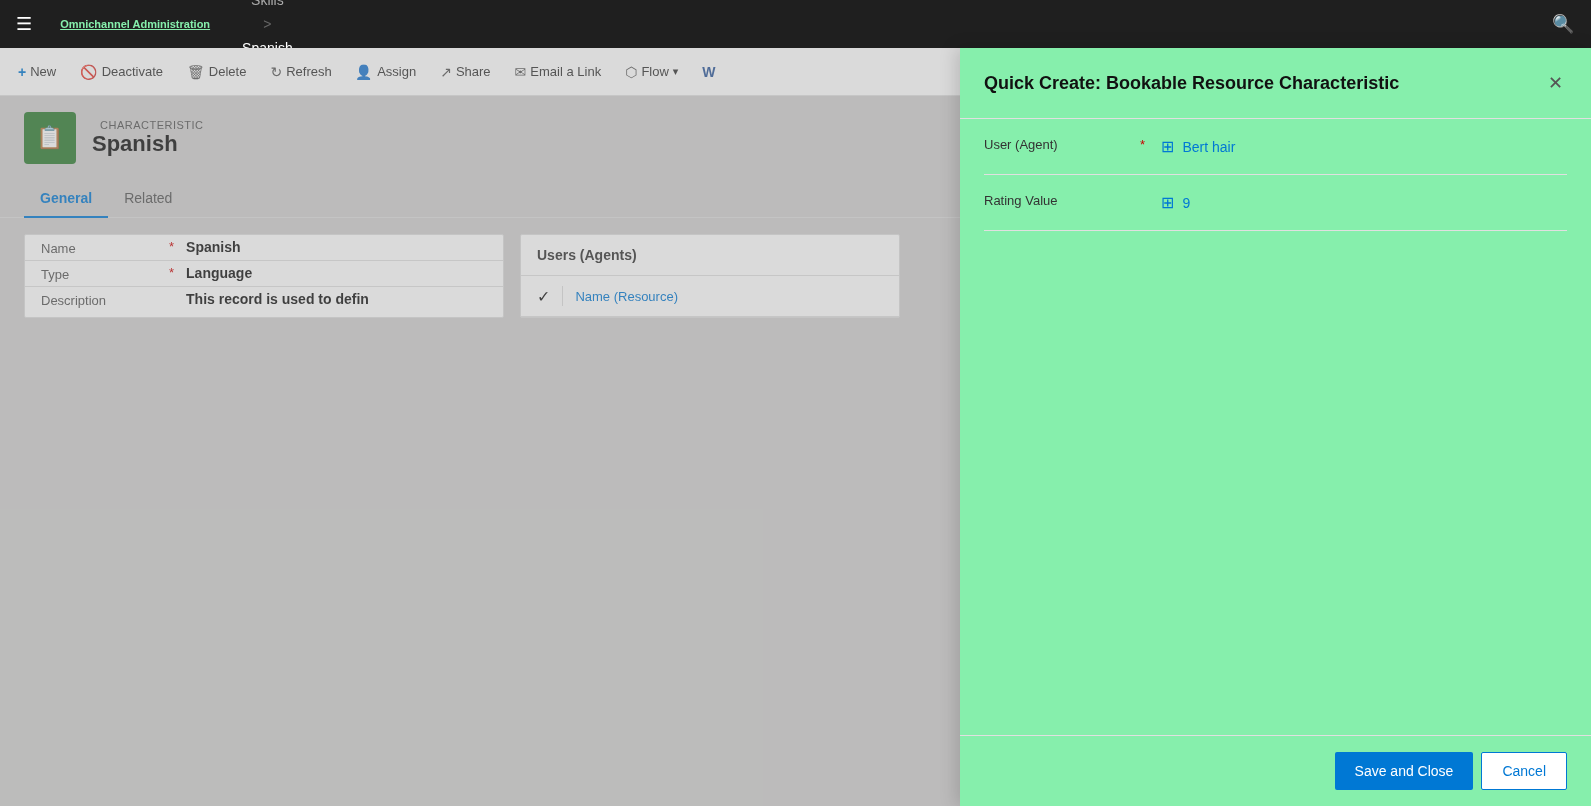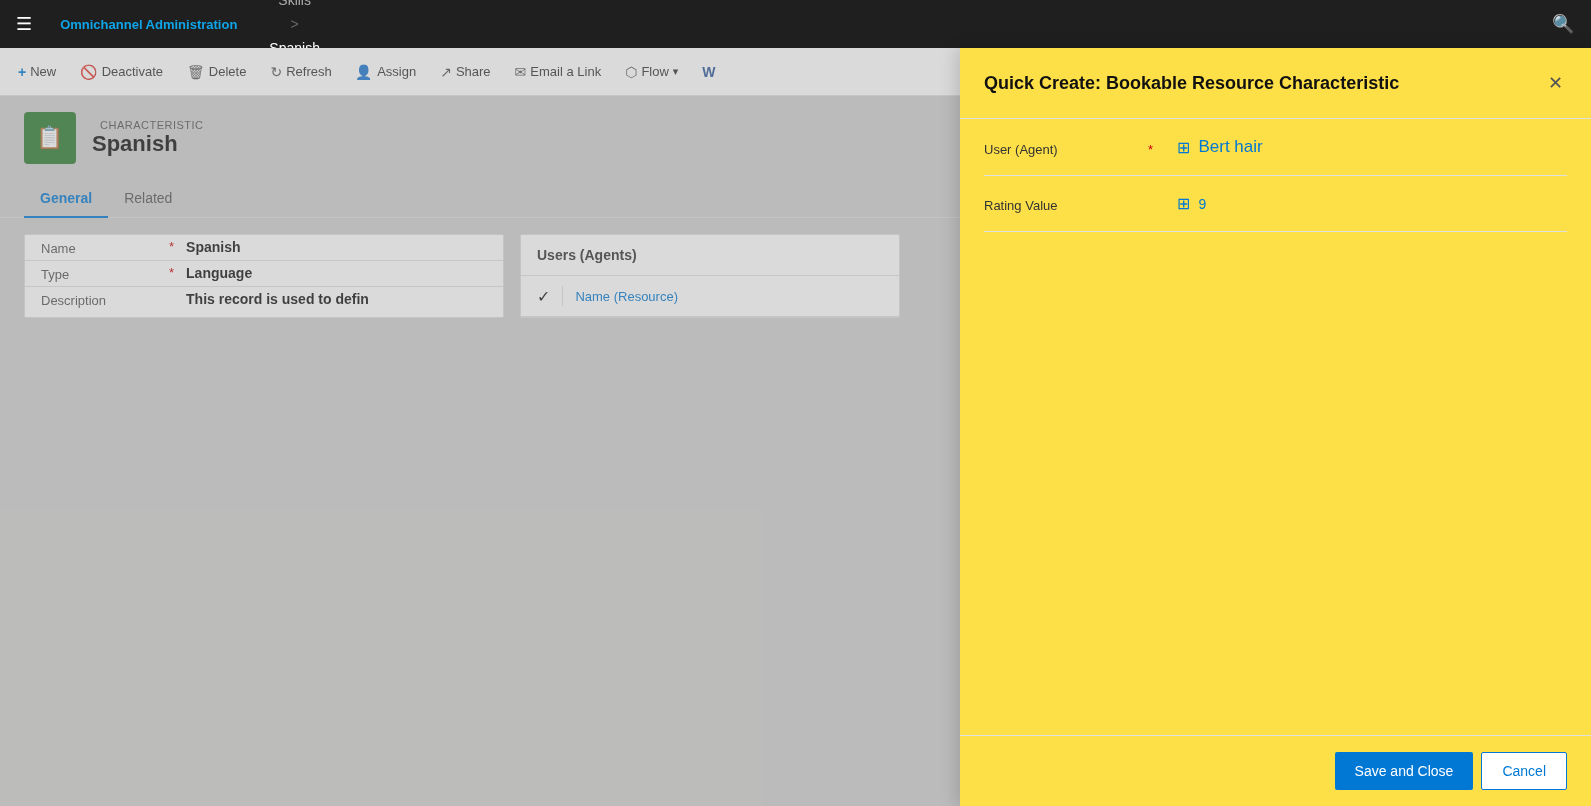--- a/index.html
+++ b/index.html
@@ -15,26 +15,27 @@
       flex-shrink: 0;
     }
     .nav-hamburger {
       color: white;
       font-size: 18px;
       margin-right: 12px;
       cursor: pointer;
       padding: 4px 8px;
     }
     .nav-app-name {
-      color: #0ea5e9;
-      font-size: 13px;
+      color: #86efac;
+      font-size: 11px;
       font-weight: 600;
       margin-right: 24px;
       background: #1f1f1f;
       padding: 0 8px;
+      text-decoration: underline;
     }
     .nav-breadcrumb {
       color: #ccc;
       font-size: 14px;
       display: flex;
       align-items: center;
       gap: 8px;
       flex-direction: column;
     }
     .nav-search {
@@ -206,21 +207,21 @@
     .col-sep { width: 1px; height: 20px; background: #ddd; }
     .col-link { color: #0078d4; font-size: 13px; cursor: pointer; }
 
     
     .quick-create-panel {
       position: absolute;
       right: 0;
       top: 0;
       width: 631px;
       height: 100%;
-      background: #fde047;
+      background: #86efac;
       box-shadow: -4px 0 16px rgba(0,0,0,0.15);
       display: flex;
       flex-direction: column;
     }
 
     .qc-header {
       padding: 20px 24px;
       display: flex;
       align-items: center;
       justify-content: space-between;
@@ -241,24 +242,24 @@
     }
 
     .qc-body {
       flex: 1;
       padding: 0 24px;
       overflow-y: auto;
     }
 
     .qc-field-row {
       display: flex;
-      align-items: flex-end;
+      align-items: flex-start;
       padding: 18px 0;
       border-bottom: 1px solid #e0e0e0;
-      gap: 20px;
+      gap: 12px;
     }
     .qc-field-label {
       width: 140px;
       font-size: 13px;
       color: #333;
       flex-shrink: 0;
     }
     .qc-required {
       color: #cc0000;
       font-size: 13px;
@@ -269,21 +270,21 @@
       align-items: center;
       gap: 8px;
       flex: 1;
     }
     .qc-lookup-icon {
       font-size: 16px;
       color: #0078d4;
     }
     .qc-link-text {
       color: #0078d4;
-      font-size: 17px;
+      font-size: 14px;
       font-weight: 500;
       cursor: pointer;
     }
     .qc-value-text {
       color: #0078d4;
       font-size: 14px;
       font-weight: 500;
     }
 
     .qc-footer {

